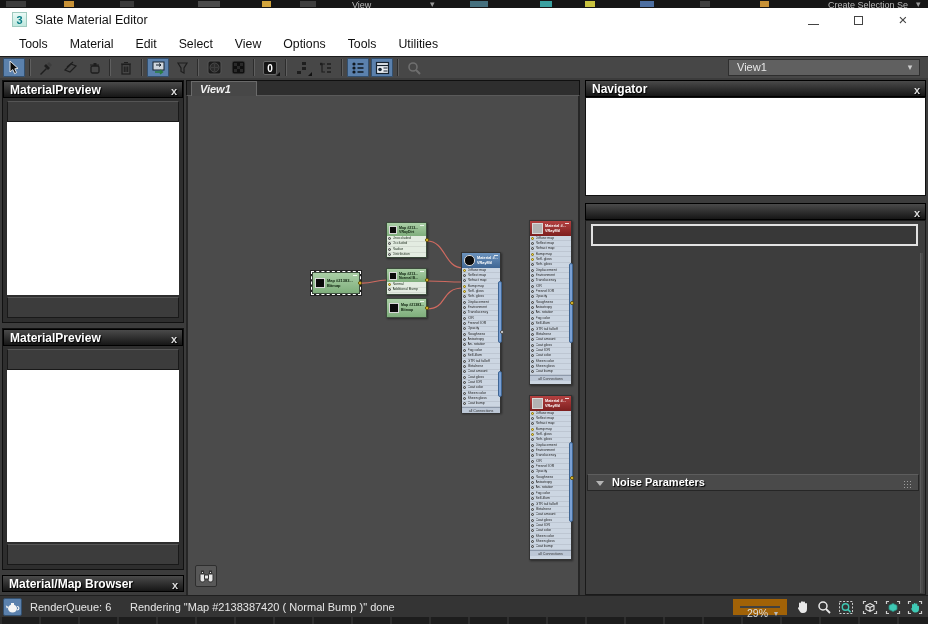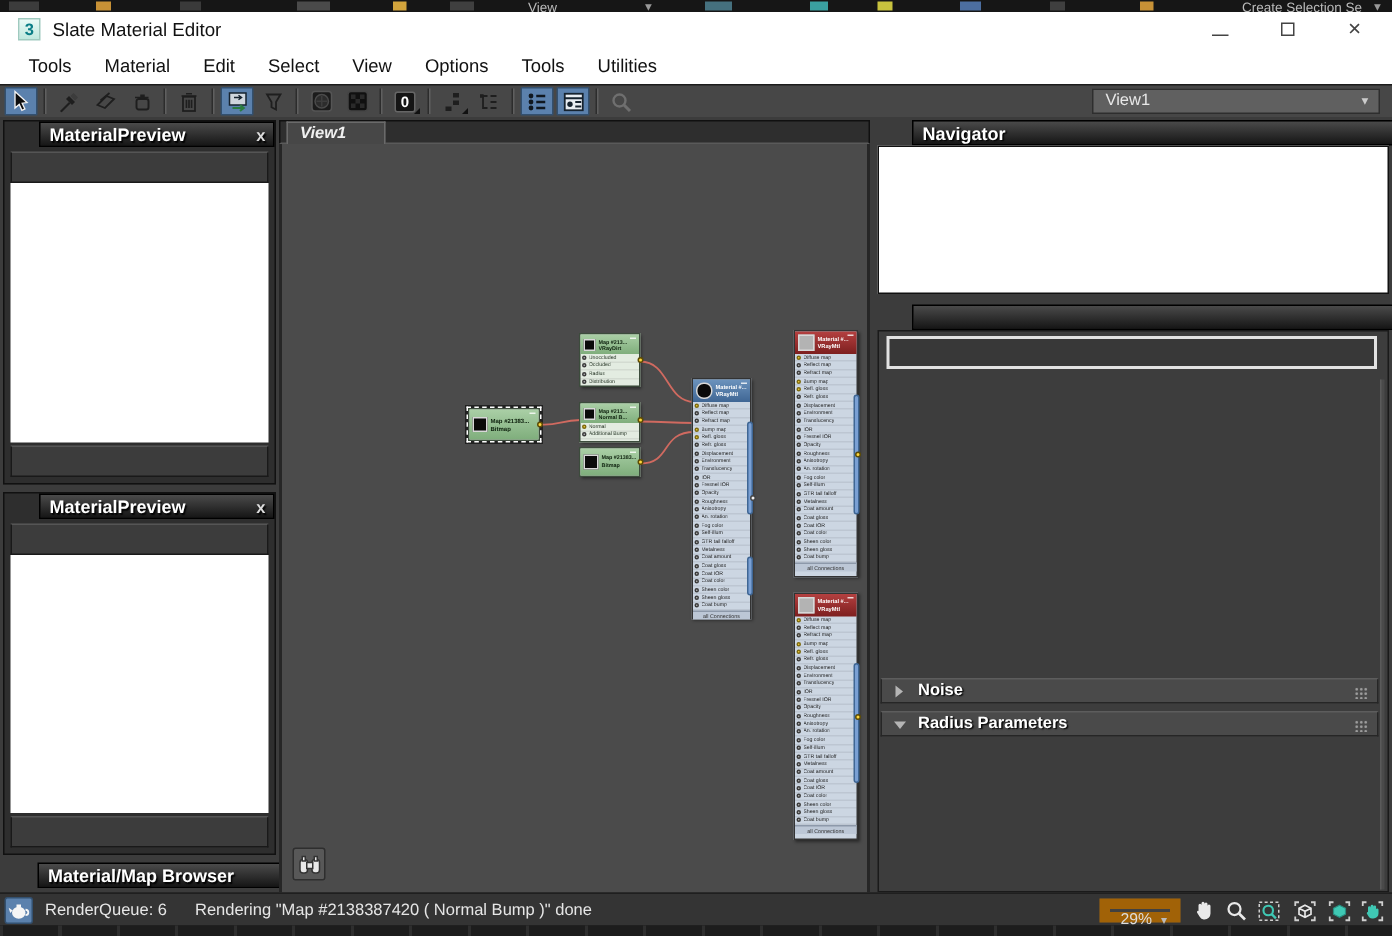--- a/index.html
+++ b/index.html
@@ -34,21 +34,21 @@
   .tbtn.active { background:#5b81ad; border:1px solid #33506f; }
   .tsep { width:2px; height:17px; margin:0 3px; background:linear-gradient(90deg,#2c2c2c 50%,#5f5f5f 50%); }
   .flyout { position:absolute; right:1px; bottom:1px; width:0; height:0; border-left:4px solid transparent; border-bottom:4px solid #111; }
   .zero-glyph { background:#151515; color:#fff; border:1px solid #666; width:14px; height:14px; font-weight:bold; font-size:10px; line-height:13px; text-align:center; border-radius:2px; }
   #view-selector { position:absolute; left:728px; top:59px; width:192px; height:17px; background:#606060; border:1px solid #2e2e2e;
     color:#e8e8e8; font-size:11px; line-height:15px; padding-left:8px; }
   #view-selector .caret { position:absolute; right:2px; top:0; width:14px; height:15px; text-align:center; color:#ccc; font-size:9px; }
 
   
   .phdr { height:17px; background:linear-gradient(#4a4a4a,#161616); color:#fff; font-weight:bold; font-size:12px;
-    line-height:16px; padding-left:6px; border:1px solid #000; text-shadow:1px 1px 1px #000;margin-left:23px; }
+    line-height:16px; padding-left:6px; border:1px solid #000; text-shadow:1px 1px 1px #000; }
   .phdr .closex { position:absolute; right:5px; top:1px; font-weight:bold; font-size:11px; color:#ddd; }
   .pframe { background:#2e2e2e; border:1px solid #111; }
   .substrip { position:absolute; left:4px; width:172px; height:21px; background:#3c3c3c; border:1px solid #191919; border-top-color:#555; }
   .pwhite { position:absolute; left:4px; width:172px; background:#ffffff; }
 
   
   #tabstrip { left:186px; top:80px; width:394px; height:16px; background:#2e2e2e; border:1px solid #101010; border-bottom:1px solid #5a5a5a; }
   #view-tab { position:absolute; left:4px; top:0px; width:66px; height:15px; background:#474747; border:1px solid #6a6a6a; border-bottom:none;
     color:#f0f0f0; font-style:italic; font-weight:bold; font-size:11px; line-height:14px; padding-left:8px; }
   #graph { left:186px; top:96px; width:394px; height:499px; background:#4b4b4b; border-left:2px solid #262626; border-right:2px solid #262626; }
@@ -751,28 +751,23 @@
   </div>
   <div class="abs" style="left:585px;top:97px;width:341px;height:99px;background:#ffffff;border:1px solid #111"></div>
 
   <div class="abs phdr" style="left:585px;top:203px;width:341px">
     <span class="closex">x</span>
   </div>
   <div class="abs" style="left:585px;top:220px;width:341px;height:375px;background:#3d3d3d;border:1px solid #1a1a1a">
     <div class="abs" style="left:5px;top:3px;width:327px;height:22px;background:#383838;border:2px solid #e2e2e2"></div>
     <div class="abs" style="left:334px;top:32px;width:3px;height:340px;background:#4a4a4a;border-left:1px solid #5a5a5a"></div>
   </div>
-  <div class="roll" style="top:452px">
-    <span class="tri-right"></span>
-    <span>Noise</span>
-    <span class="grips"></span>
-  </div>
   <div class="roll" style="top:474px">
     <span class="tri-down"></span>
-    <span>Radius Parameters</span>
+    <span>Noise Parameters</span>
     <span class="grips"></span>
   </div>
 
   <div id="statusbar" class="abs">
     <div id="teapot-btn">
       <svg width="15" height="12" viewBox="0 0 15 12">
         <ellipse cx="7.5" cy="7.5" rx="4.5" ry="4" fill="#f5f5f5"></ellipse>
         <rect x="6" y="2" width="3" height="2" fill="#f5f5f5"></rect>
         <path d="M3.5 6 L0.8 4.2 L1.8 7.6 Z" fill="#f5f5f5"></path>
         <path d="M12 5.5 C14.5 5.5 14.5 9 12 9" stroke="#f5f5f5" stroke-width="1.2" fill="none"></path>

